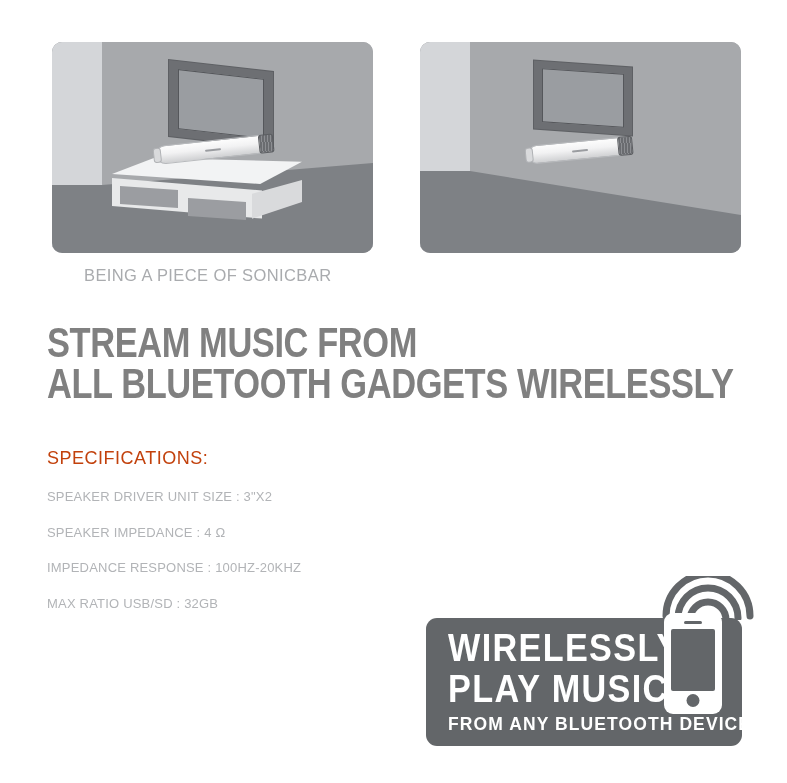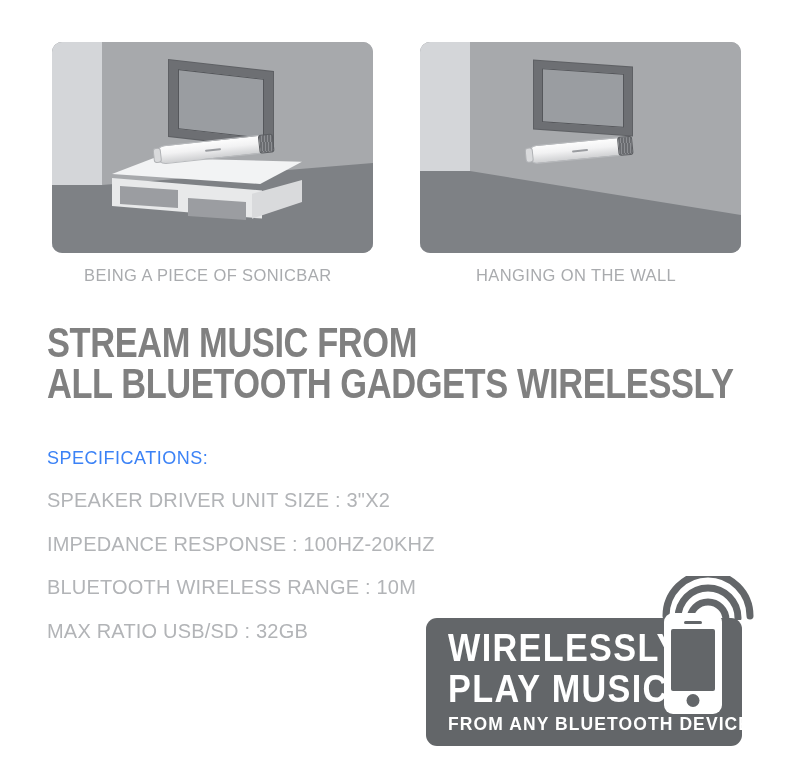--- a/index.html
+++ b/index.html
@@ -199,26 +199,26 @@
 
   
   .specs {
     position: absolute;
     left: 47px;
     top: 448px;
     width: 420px;
   }
   .specs-title {
     font-size: 18px;
-    color: #3b82f6;
+    color: #c2410c;
     letter-spacing: 0.5px;
     margin-bottom: 20px;
   }
   .spec-row {
-    font-size: 20px;
+    font-size: 13px;
     color: #b2b4b7;
     letter-spacing: 0.2px;
     margin-bottom: 20.5px;
     white-space: nowrap;
   }
 
   
   .badge {
     position: absolute;
     left: 426px;
@@ -338,34 +338,33 @@
 
       <div class="soundbar sb-2">
         <div class="cap-left"></div>
         <div class="logo"></div>
         <div class="cap"></div>
       </div>
     </div>
   </div>
 
   <div class="caption caption-1">BEING A PIECE OF SONICBAR</div>
-  <div class="caption caption-2">HANGING ON THE WALL</div>
 </div>
 
 <div class="headline">
   <span class="line">STREAM MUSIC FROM</span>
   <span class="line">ALL BLUETOOTH GADGETS WIRELESSLY</span>
 </div>
 
 <div class="specs">
   <div class="specs-title">SPECIFICATIONS:</div>
 
   <div class="spec-row">SPEAKER DRIVER UNIT SIZE : 3"X2</div>
+  <div class="spec-row">SPEAKER IMPEDANCE : 4 Ω</div>
   <div class="spec-row">IMPEDANCE RESPONSE : 100HZ-20KHZ</div>
-  <div class="spec-row">BLUETOOTH WIRELESS RANGE : 10M</div>
   <div class="spec-row">MAX RATIO USB/SD : 32GB</div>
 </div>
 
 <div class="badge">
   <div class="badge-text">
     <span class="badge-l1">WIRELESSLY</span>
     <span class="badge-l2">PLAY MUSIC</span>
     <span class="badge-l3">FROM ANY BLUETOOTH DEVICE</span>
   </div>
 </div>

